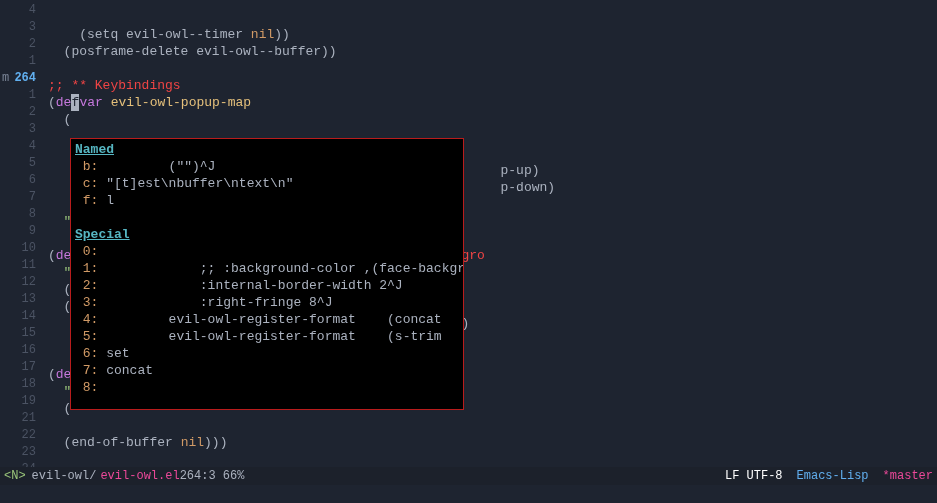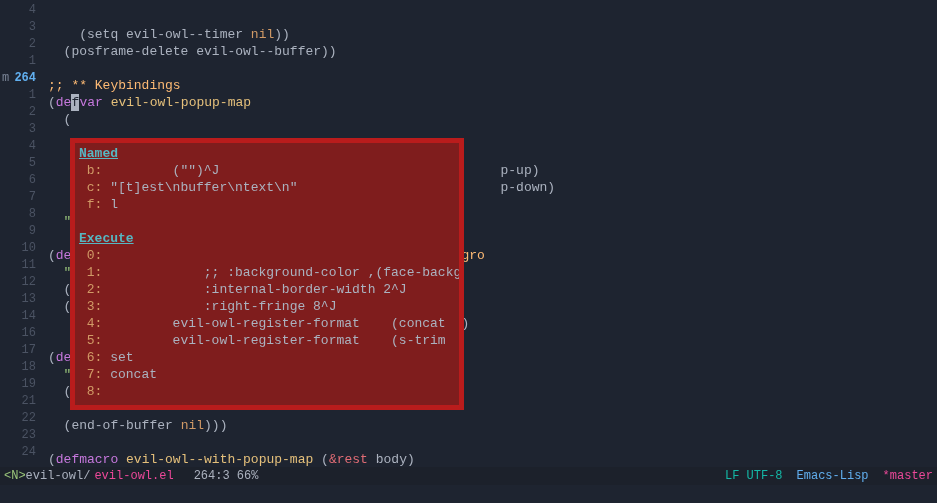--- a/index.html
+++ b/index.html
@@ -45,42 +45,42 @@
       white-space: pre;
       flex: 1;
       margin-top: 47px;
     }
     .paren { color: #abb2bf; }
     .kw-def { color: #c678dd; }
     .kw-macro { color: #c678dd; }
     .sym { color: #abb2bf; }
     .sym-name { color: #e5c07b; }
     .str { color: #98c379; }
-    .comment { color: #fdba74; }
+    .comment { color: #ef4444; }
     .keyword { color: #56b6c2; }
     .num { color: #d19a66; }
     .nil-t { color: #d19a66; }
     .amp { color: #e06c75; }
     
     .cursor {
       background: #abb2bf;
       color: #1e2430;
       display: inline-block;
       width: 8px;
       text-align: center;
     }
     
     .popup {
       position: absolute;
       left: 70px;
       top: 138px;
       width: 394px;
       height: 272px;
-      background: #7f1d1d;
-      border: 5px solid #b91c1c;
+      background: #000000;
+      border: 1px solid #b91c1c;
       padding: 2px 4px;
       z-index: 10;
       overflow: hidden;
       line-height: 17px;
     }
     .popup-section {
       color: #56b6c2;
       text-decoration: underline;
       font-weight: bold;
     }
@@ -105,31 +105,31 @@
     }
     .ml-state {
       color: #98c379;
     }
     .ml-file {
       color: #ec4899;
       margin-left: 4px;
     }
     .ml-dir {
       color: #abb2bf;
+      margin-left: 6px;
     }
     .ml-pos {
       color: #abb2bf;
-      margin-left: 20px;
     }
     .ml-right {
       margin-left: auto;
       display: flex;
       gap: 14px;
     }
-    .ml-enc { color: #14b8a6; }
+    .ml-enc { color: #ffffff; }
     .ml-mode { color: #61afef; }
     .ml-vc { color: #ec4899; }
     
     .minibuffer {
       position: absolute;
       bottom: 0;
       left: 0;
       right: 0;
       height: 18px;
       background: #1e2430;
@@ -207,20 +207,24 @@
     <div class="line">
       <span class="gutter">12</span>
       <span class="code"><span class="paren">  (</span><span class="sym">               evil-owl-register-format    </span><span class="paren">(</span><span class="sym">concat</span></span>
     </div>
     <div class="line">
       <span class="gutter">13</span>
       <span class="code"><span class="sym">                  evil-owl-register-format    </span><span class="paren">(</span><span class="sym">s-trim</span><span class="paren">)</span></span>
     </div>
     <div class="line">
       <span class="gutter">14</span>
+      <span class="code"></span>
+    </div>
+    <div class="line">
+      <span class="gutter">15</span>
       <span class="code"></span>
     </div>
     <div class="line">
       <span class="gutter">16</span>
       <span class="code"><span class="paren">(</span><span class="kw-def">de</span></span>
     </div>
     <div class="line">
       <span class="gutter">17</span>
       <span class="code"><span class="str">  "</span></span>
     </div>
@@ -249,21 +253,21 @@
       <span class="code"><span class="str">  "Execute BODY with `evil-owl-popup-map' as the sole keymap."</span></span>
     </div>
   </div>
 
 <div class="popup" id="popup">
     <div class="popup-line popup-section">Named</div>
     <div class="popup-line"><span class="popup-key"> b:</span><span class="popup-val">         ("")^J</span></div>
     <div class="popup-line"><span class="popup-key"> c:</span><span class="popup-val"> "[t]est\nbuffer\ntext\n"</span></div>
     <div class="popup-line"><span class="popup-key"> f:</span><span class="popup-val"> l</span></div>
     <div class="popup-line"></div>
-    <div class="popup-line popup-section">Execute</div>
+    <div class="popup-line popup-section">Special</div>
     <div class="popup-line"><span class="popup-key"> 0:</span><span class="popup-val"></span></div>
     <div class="popup-line"><span class="popup-key"> 1:</span><span class="popup-val">             ;; :background-color ,(face-backgro</span></div>
     <div class="popup-line"><span class="popup-key"> 2:</span><span class="popup-val">             :internal-border-width 2^J</span></div>
     <div class="popup-line"><span class="popup-key"> 3:</span><span class="popup-val">             :right-fringe 8^J</span></div>
     <div class="popup-line"><span class="popup-key"> 4:</span><span class="popup-val">         evil-owl-register-format    (concat</span></div>
     <div class="popup-line"><span class="popup-key"> 5:</span><span class="popup-val">         evil-owl-register-format    (s-trim</span></div>
     <div class="popup-line"><span class="popup-key"> 6:</span><span class="popup-val"> set</span></div>
     <div class="popup-line"><span class="popup-key"> 7:</span><span class="popup-val"> concat</span></div>
     <div class="popup-line"><span class="popup-key"> 8:</span><span class="popup-val"></span></div>
   </div>

